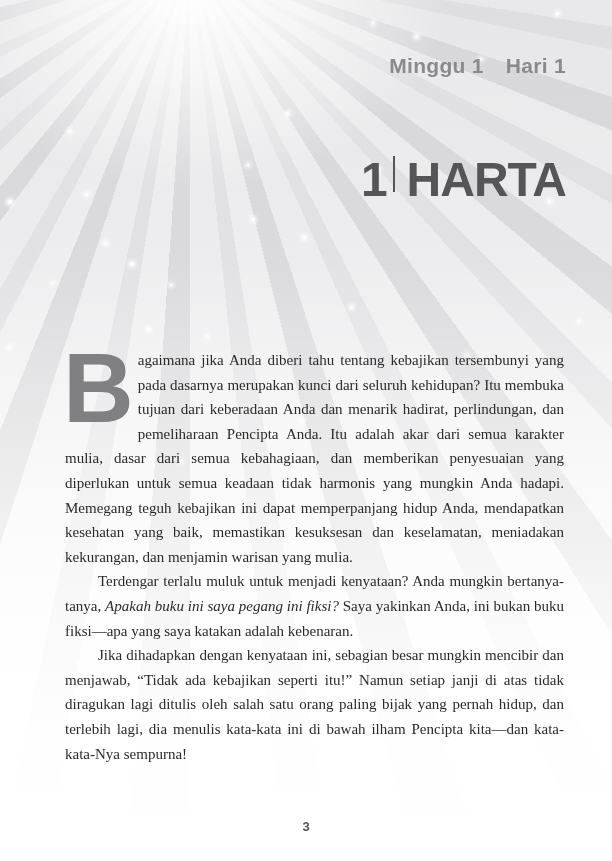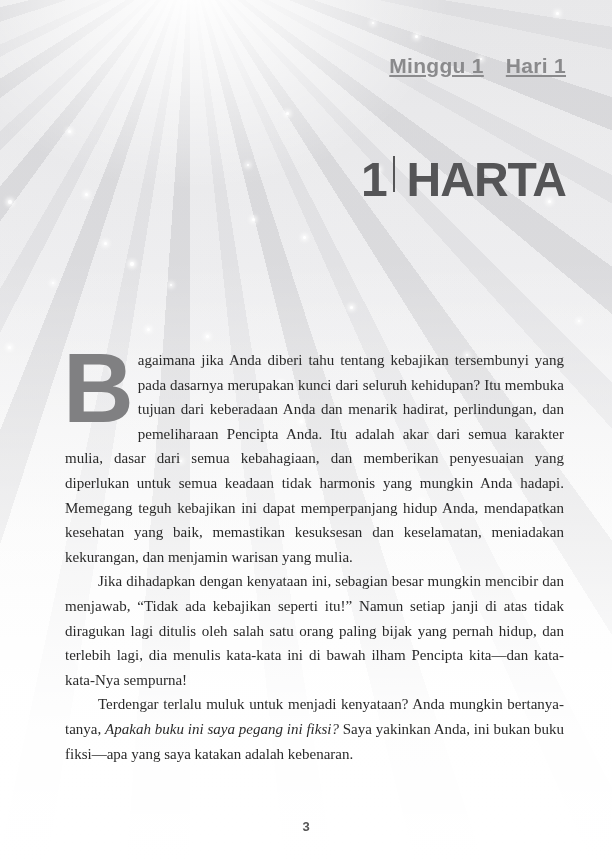--- a/index.html
+++ b/index.html
@@ -17,21 +17,21 @@
   }
   .bg-fade {
     position:absolute; left:0; top:0; width:612px; height:861px;
     background: linear-gradient(180deg, rgba(255,255,255,0) 0%, rgba(255,255,255,0) 30%, rgba(255,255,255,0.55) 62%, rgba(255,255,255,0.95) 85%, #fff 100%);
   }
   .sparkle { position:absolute; border-radius:50%; background:#fff; box-shadow:0 0 4px 2px rgba(255,255,255,0.9); }
 
   .week-day {
     position:absolute; right:46px; top:54px;
     font-family:"Liberation Sans", sans-serif; font-weight:bold;
-    font-size:21px; color:#8a8a8c; letter-spacing:0.3px;text-decoration:underline;
+    font-size:21px; color:#8a8a8c; letter-spacing:0.3px;
   }
   .week-day span + span { margin-left:22px; }
 
   .chapter-title {
     position:absolute; right:46px; top:152px;
     font-family:"Liberation Sans", sans-serif; font-weight:bold;
     font-size:48px; line-height:56px; color:#555557; text-align:left;
     letter-spacing:-1px;
   }
   .chapter-title .num { margin-right:6px; }
@@ -104,17 +104,17 @@
 </div>
 
 <div class="chapter-title">
   <div>
     <span class="num">1</span><span class="sep"></span><span>HARTA</span>
   </div>
 </div>
 
 <div class="body-text">
   <p><span class="dropcap">B</span><span>agaimana jika Anda diberi tahu tentang kebajikan tersembunyi yang pada dasarnya merupakan kunci dari seluruh kehidupan? Itu membuka tujuan dari keberadaan Anda dan menarik hadirat, perlindungan, dan pemeliharaan Pencipta Anda. Itu adalah akar dari semua karakter mulia, dasar dari semua kebahagiaan, dan memberikan penyesuaian yang diperlukan untuk semua keadaan tidak harmonis yang mungkin Anda hadapi. Memegang teguh kebajikan ini dapat memperpanjang hidup Anda, mendapatkan kesehatan yang baik, memastikan kesuksesan dan keselamatan, meniadakan kekurangan, dan menjamin warisan yang mulia.</span></p>
+  <p class="indent"><span>Terdengar terlalu muluk untuk menjadi kenyataan? Anda mungkin bertanya-tanya, </span><em>Apakah buku ini saya pegang ini fiksi?</em><span> Saya yakinkan Anda, ini bukan buku fiksi—apa yang saya katakan adalah kebenaran.</span></p>
   <p class="indent">Jika dihadapkan dengan kenyataan ini, sebagian besar mungkin mencibir dan menjawab, “Tidak ada kebajikan seperti itu!” Namun setiap janji di atas tidak diragukan lagi ditulis oleh salah satu orang paling bijak yang pernah hidup, dan terlebih lagi, dia menulis kata-kata ini di bawah ilham Pencipta kita—dan kata-kata-Nya sempurna!</p>
-  <p class="indent"><span>Terdengar terlalu muluk untuk menjadi kenyataan? Anda mungkin bertanya-tanya, </span><em>Apakah buku ini saya pegang ini fiksi?</em><span> Saya yakinkan Anda, ini bukan buku fiksi—apa yang saya katakan adalah kebenaran.</span></p>
 </div>
 
 <div class="page-number">3</div>
 
 </body></html>

